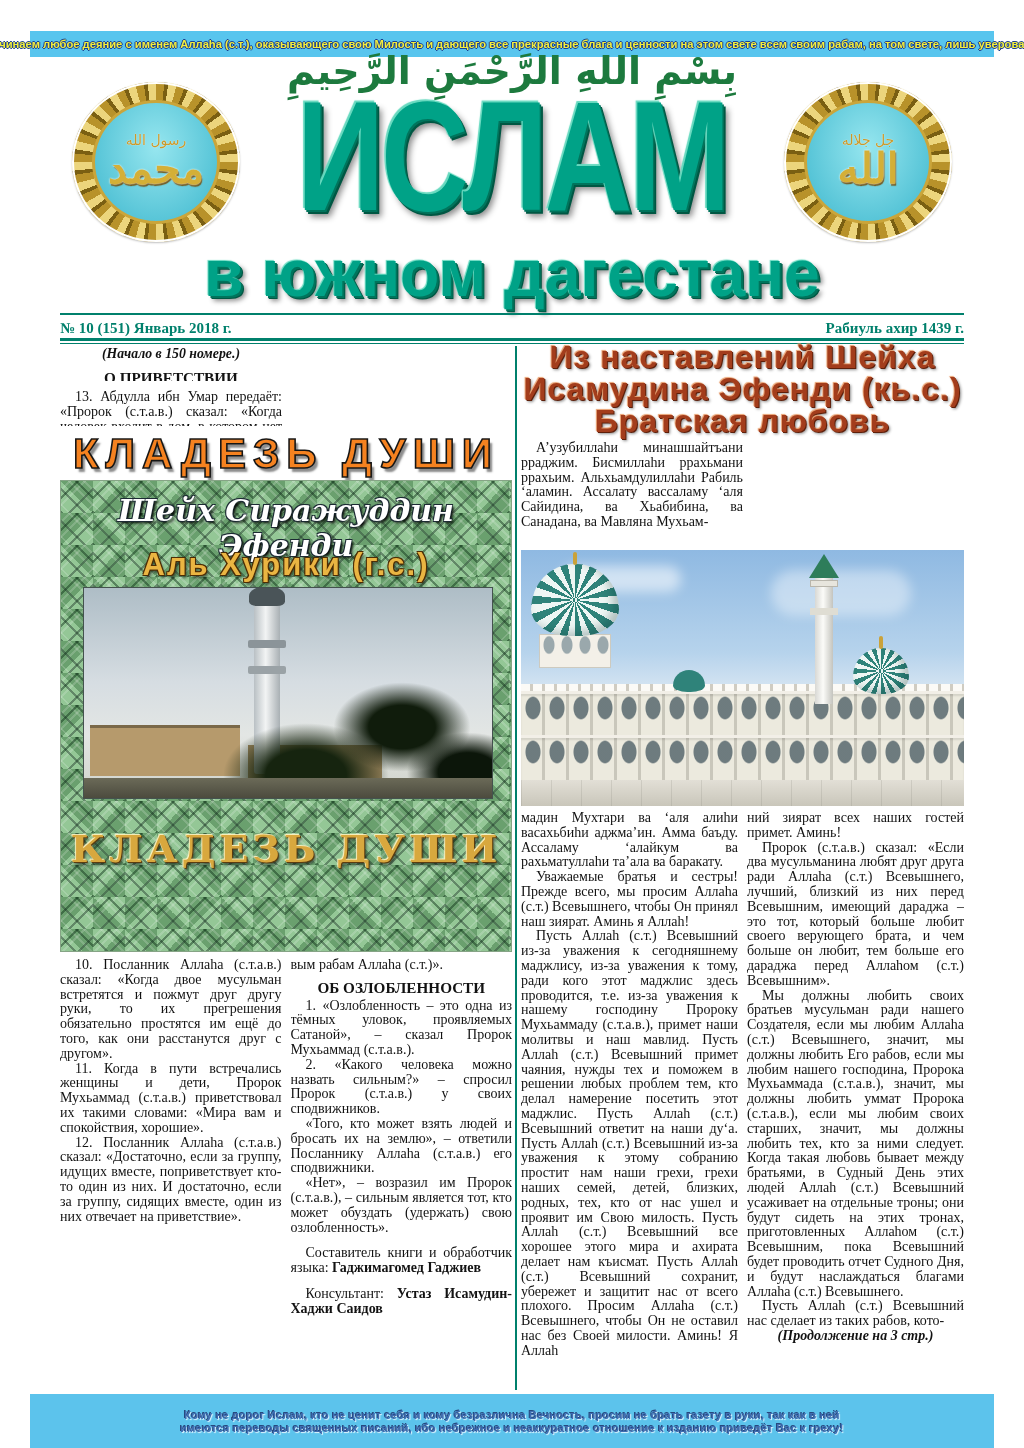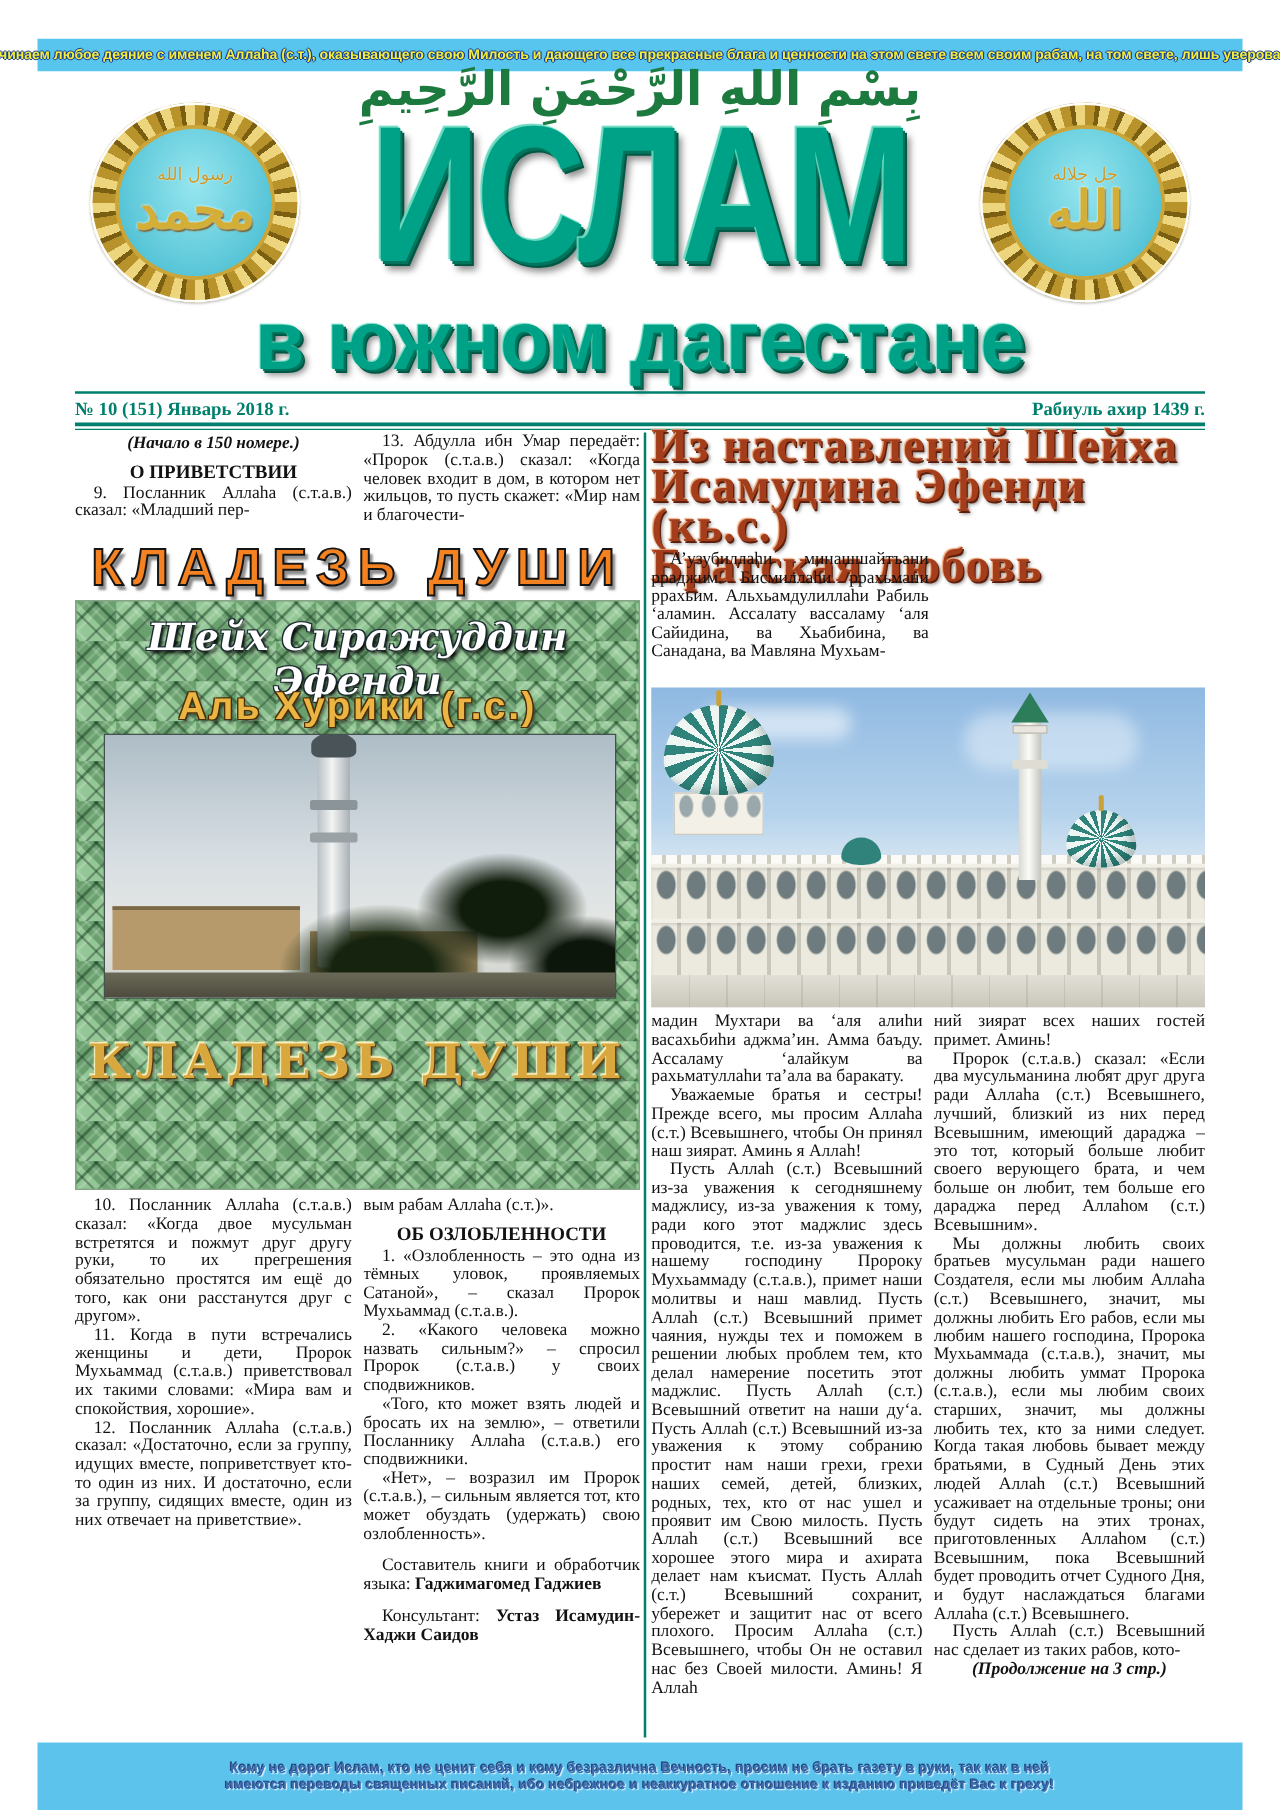--- a/index.html
+++ b/index.html
@@ -57,21 +57,21 @@
   .right-sec { position:absolute; left:521px; top:341px; width:443px; }
   .cols { display:flex; gap:9px; }
   .col { width:222px; font-size:14px; line-height:14.8px; text-align:justify; color:#121212; overflow:hidden; }
   .col p { margin:0; text-indent:15px; }
   .col p.noindent { text-indent:0; }
   .note  { text-align:center; font-style:italic; font-weight:bold; font-size:13.8px; margin:0 0 9px !important; text-indent:0 !important; }
   .h-col { text-align:center; font-weight:bold; font-size:15.2px; margin:1px 0 2px !important; text-indent:0 !important; }
   .h-col.h2 { margin:8px 0 3px !important; }
   .credit { margin-top:11px !important; }
   .credit b { font-weight:bold; }
-  .cols.top-left  { height:79px; }
+  .cols.top-left  { height:79px;flex-direction:column; }
   .cols.bottom-left  { margin-top:6px; height:433px; }
   .cols.top-right { height:106px; margin-top:3px; }
   .cols.bottom-right { margin-top:5px; height:588px; }
   .continuation { font-weight:bold; font-style:italic; text-align:center; text-indent:0 !important; }
 
   
   .headline-left { margin-top:3px; height:51px; text-align:center; white-space:nowrap;
     font-family:"Liberation Sans",sans-serif; font-weight:bold; font-size:42px; line-height:49px;
     color:#f58220; letter-spacing:7px; -webkit-text-stroke:1.6px #151515;
     text-shadow:3px 4px 2px rgba(45,45,45,.55); }
@@ -109,22 +109,22 @@
     background:
       radial-gradient(ellipse 95px 62px at 60% 38%, #101c0c 35%, rgba(16,28,12,0) 72%),
       radial-gradient(ellipse 115px 72px at 28% 70%, #16240f 35%, rgba(22,36,15,0) 72%),
       radial-gradient(ellipse 85px 55px at 82% 68%, #0c160a 35%, rgba(12,22,10,0) 72%); }
   .lp-ground { left:0; right:0; bottom:0; height:20px; background:linear-gradient(#6b6a58,#4c4b3e); }
   .cap3 { position:absolute; top:345px; left:0; right:0; text-align:center;
     font-family:"DejaVu Serif",serif; font-weight:bold; font-size:38px; letter-spacing:4px;
     color:#d8a83e; text-shadow:-1px -1px 1px #fff3c0,1px 1px 0 #5a3c10,2px 3px 3px rgba(10,10,10,.6); }
 
   
-  .headline-right { height:97px; text-align:left; font-family:Liberation Serif, serif;
-    font-weight:bold; font-size:38px; line-height:32px; color:#a33d1c; letter-spacing:1px;
+  .headline-right { height:97px; text-align:center; font-family:Liberation Sans, sans-serif;
+    font-weight:bold; font-size:32px; line-height:32px; color:#a33d1c; letter-spacing:1px;
     text-shadow:-1px -1px 1px #e8a070, 1px 1px 0 #5e1f0a, 2px 2px 3px rgba(0,0,0,.45); }
 
   
   .photo-right { position:relative; width:443px; height:256px; margin-top:3px; overflow:hidden;
     background:linear-gradient(180deg,#8fb9e2 0%,#b6d3ec 40%,#dde9f3 58%,#eef2f4 70%); }
   .photo-right > div { position:absolute; }
   .pr-parapet { left:0; right:0; bottom:112px; height:9px;
     background:repeating-linear-gradient(90deg,#fbfaf6 0 9px,#cfccc2 9px 12px);
     border-bottom:1px solid #b8b5aa; }
   .pr-row { left:0; right:0; height:42px; border-top:3px solid #f2efe7;

